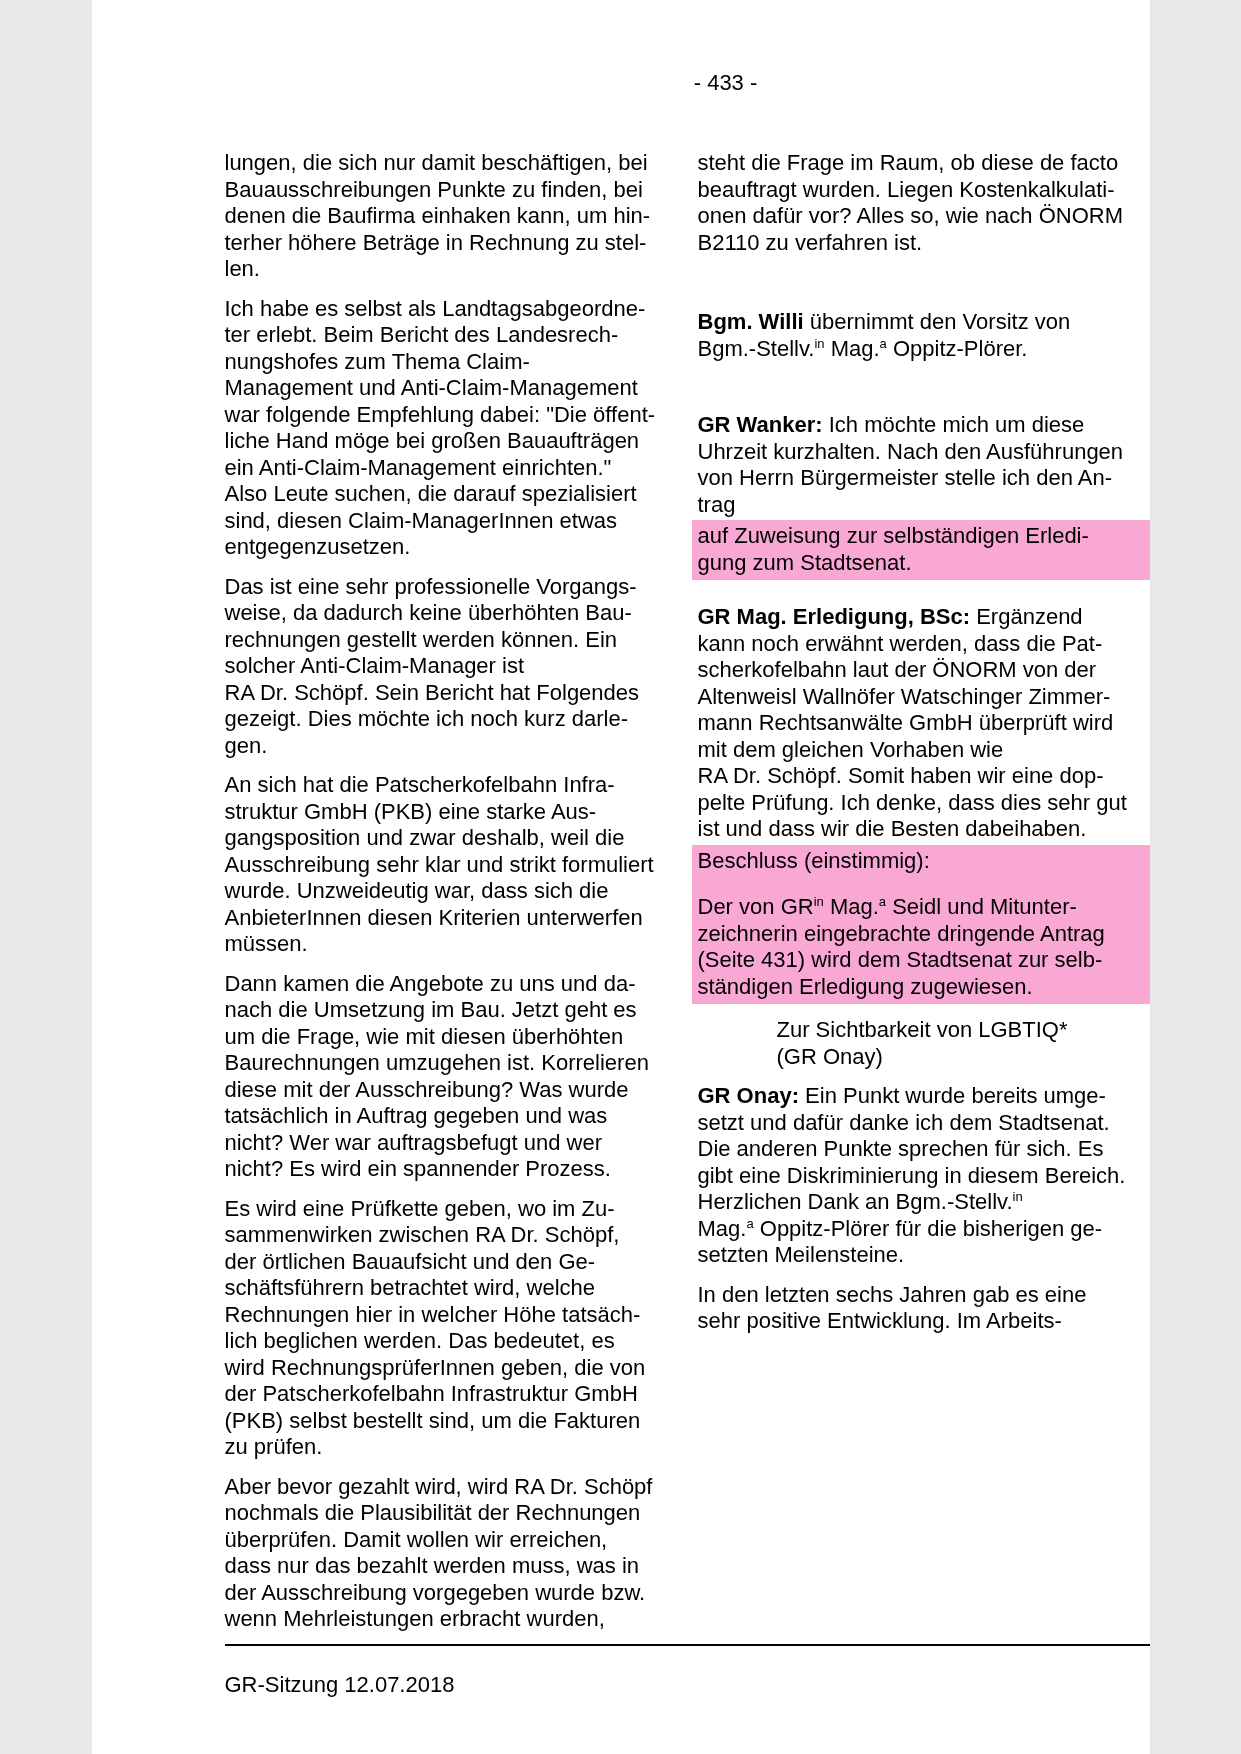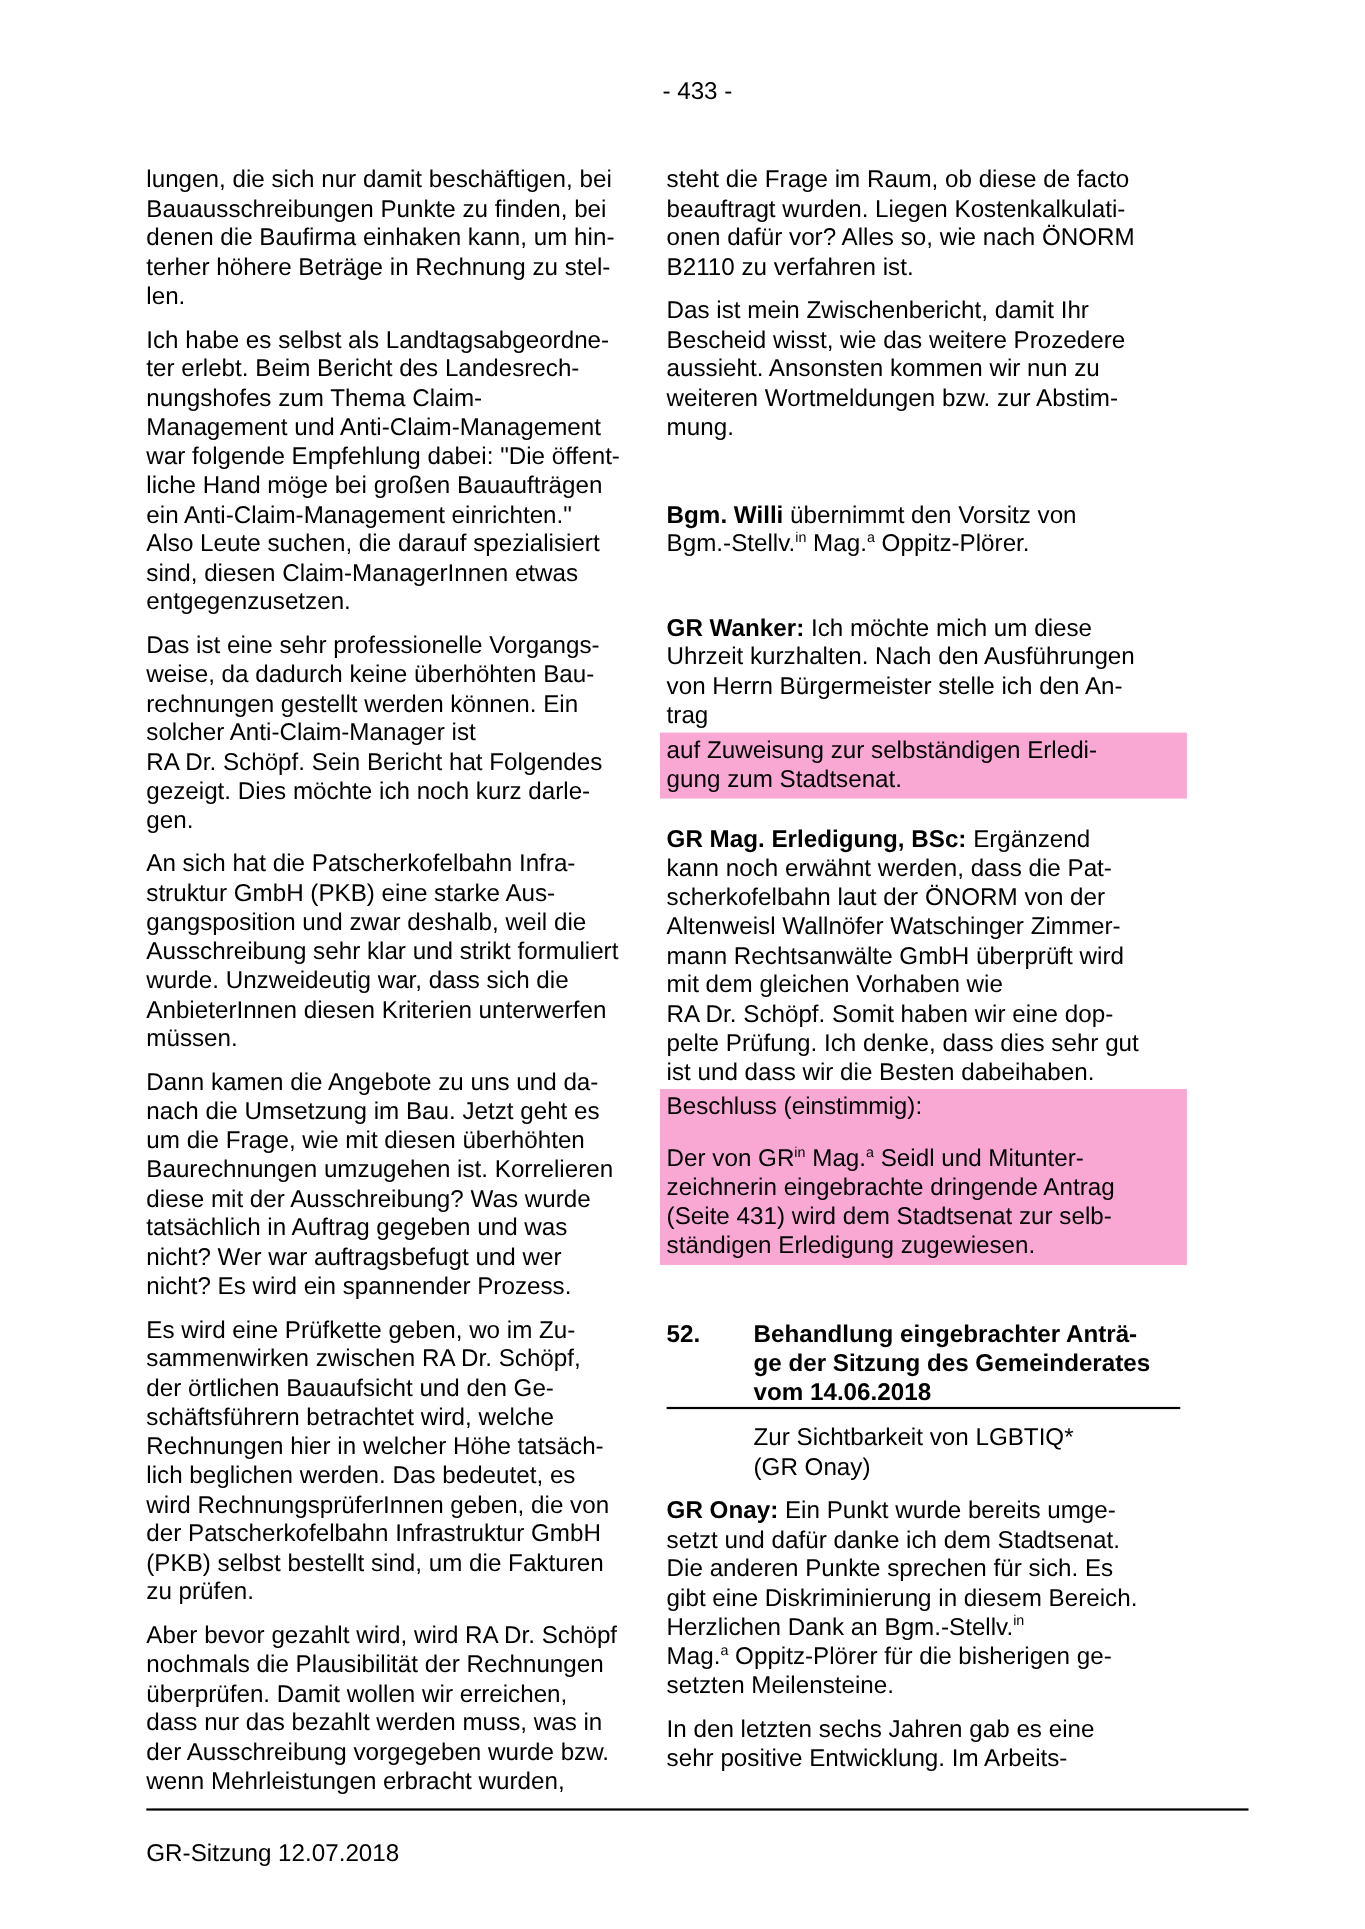--- a/index.html
+++ b/index.html
@@ -1,18 +1,18 @@
 <!DOCTYPE html>
 <html lang="de"><head>
 <meta charset="utf-8">
 <style>
   html,body{margin:0;padding:0;background:#e8e8e8;}
   .page{
     position:relative;
-    width:1241px;height:1754px;
+    width:1058px;height:1754px;
     margin:0 auto;
     background:#ffffff;
     font-family:"Liberation Sans","DejaVu Sans",sans-serif;
     font-size:22px;
     line-height:26.5px;
     color:#000;
     overflow:hidden;
   }
   .page-number{
     position:absolute;top:70px;left:133px;width:1002px;
@@ -128,25 +128,20 @@
 dass nur das bezahlt werden muss, was in
 der Ausschreibung vorgegeben wurde bzw.
 wenn Mehrleistungen erbracht wurden,</span></p>
     </div>
 
     <div class="col col-right">
       <p><span>steht die Frage im Raum, ob diese de facto
 beauftragt wurden. Liegen Kostenkalkulati-
 onen dafür vor? Alles so, wie nach ÖNORM
 B2110 zu verfahren ist.</span></p>
-      <p><span>Das ist mein Zwischenbericht, damit Ihr
-Bescheid wisst, wie das weitere Prozedere
-aussieht. Ansonsten kommen wir nun zu
-weiteren Wortmeldungen bzw. zur Abstim-
-mung.</span></p>
 
       <p class="gap-lg"><span class="b">Bgm. Willi</span><span> übernimmt den Vorsitz von
 Bgm.-Stellv.</span><sup>in</sup><span> Mag.</span><sup>a</sup><span> Oppitz-Plörer.</span></p>
 
       <p class="gap-md tight"><span class="b">GR Wanker:</span><span> Ich möchte mich um diese
 Uhrzeit kurzhalten. Nach den Ausführungen
 von Herrn Bürgermeister stelle ich den An-
 trag</span></p>
 
       <div class="hl hl-motion">
@@ -165,26 +160,20 @@
 ist und dass wir die Besten dabeihaben.</span></p>
 
       <div class="hl">
         <p><span>Beschluss (einstimmig):</span></p>
         <p><span>Der von GR</span><sup>in</sup><span> Mag.</span><sup>a</sup><span> Seidl und Mitunter-
 zeichnerin eingebrachte dringende Antrag
 (Seite 431) wird dem Stadtsenat zur selb-
 ständigen Erledigung zugewiesen.</span></p>
       </div>
 
-      <div class="agenda-heading">
-        <span class="num">52.</span>
-        <span class="agenda-title">Behandlung eingebrachter Anträ-
-ge der Sitzung des Gemeinderates
-vom 14.06.2018</span>
-      </div>
 
 
       <div class="sub-title">Zur Sichtbarkeit von LGBTIQ*
 (GR Onay)</div>
 
       <p><span class="b">GR Onay:</span><span> Ein Punkt wurde bereits umge-
 setzt und dafür danke ich dem Stadtsenat.
 Die anderen Punkte sprechen für sich. Es
 gibt eine Diskriminierung in diesem Bereich.
 Herzlichen Dank an Bgm.-Stellv.</span><sup>in</sup><span>

